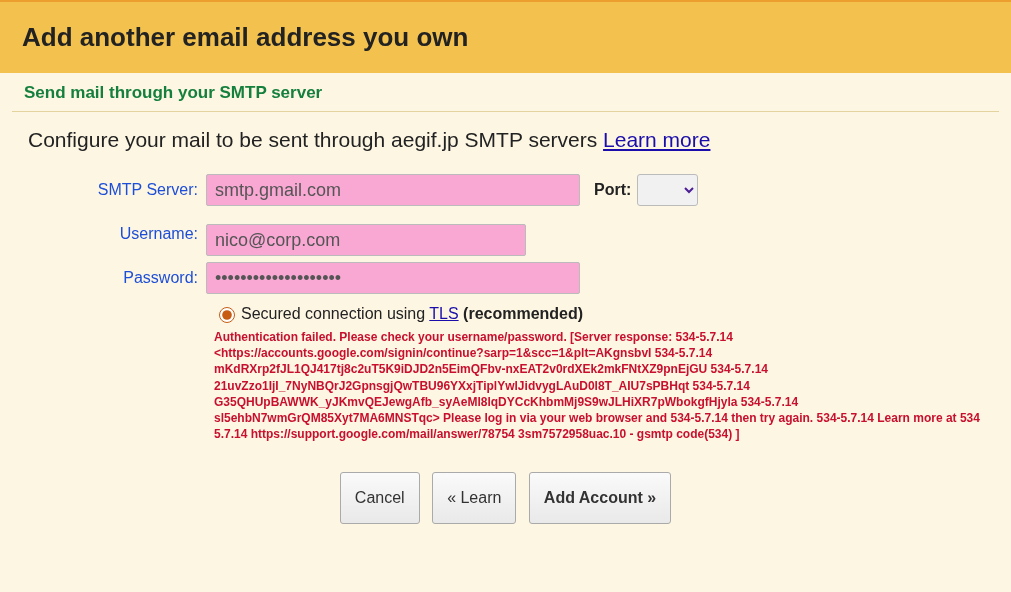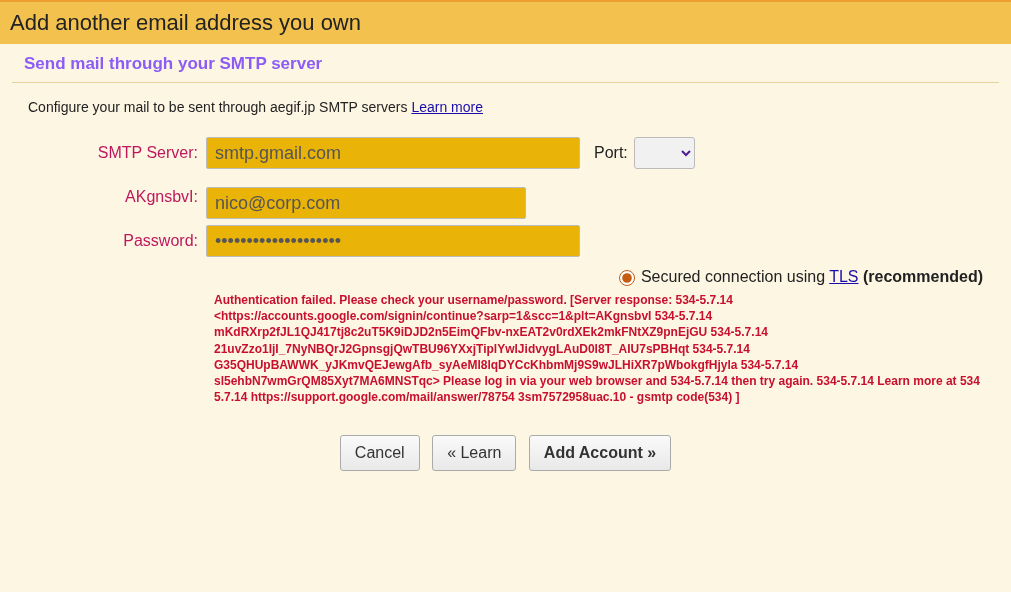--- a/index.html
+++ b/index.html
@@ -11,96 +11,95 @@
       width: 1011px;
       height: 592px;
       overflow: hidden;
     }
     .header {
       background: #f2c14e;
       padding: 8px 10px;
       border-top: 2px solid #ec9f2e;
     }
     .header h1 {
-      margin: 0;
-      font-size: 22px;
-      font-weight: normal;
+      margin: 12px;
+      font-size: 26px;
+      font-weight: bold;
       color: #222;
     }
     .subhead {
       padding: 10px 0 4px 24px;
       font-size: 17px;
       font-weight: bold;
-      color: #8b5cf6;
+      color: #15803d;
     }
     .divider {
       height: 1px;
       background: #e5d39e;
       margin: 4px 12px 0 12px;
     }
     .body {
       padding: 16px 28px 0 28px;
     }
     .intro {
-      font-size: 14px;
+      font-size: 21px;
       color: #222;
       margin-bottom: 22px;
     }
     a.link {
       color: #1a0dab;
       text-decoration: underline;
       cursor: pointer;
     }
     .form-row {
       display: flex;
       align-items: center;
       margin-bottom: 6px;
     }
     .form-row.top { align-items: center; }
     .label-col {
       width: 178px;
       text-align: right;
       padding-right: 8px;
       font-size: 16px;
-      color: #be185d;
+      color: #1d4ed8;
     }
     input[type="text"], input[type="password"] {
       height: 32px;
       padding: 2px 8px;
       font-size: 18px;
       color: #555;
       border: 1px solid #bbb;
       border-radius: 2px;
-      background: #eab308;
+      background: #f9a8d4;
       outline: none;
     }
     .smtp-input { width: 374px; }
     .user-input { width: 320px; margin-top: 12px; }
     .pass-input { width: 374px; border-color: #d58b3b; }
-    .port-label { margin: 0 6px 0 14px; font-size: 16px; color:#222; }
+    .port-label { margin: 0 6px 0 14px; font-size: 16px; color:#222;font-weight:bold; }
     select {
       height: 32px;
       padding: 15px 4px;
       font-size: 18px;
       color: #4c1d95;
       border: 1px solid #bbb;
       border-radius: 3px;
       background: #f1f1f1;
     }
     .radio-block {
       margin-left: 186px;
       margin-top: 10px;
     }
     .radio-row {
       display: flex;
       align-items: center;
       margin-bottom: 4px;
       font-size: 16px;
       color: #222;
-      justify-content: flex-end;
     }
     .radio-row input[type="radio"] {
       width: 16px;
       height: 16px;
       margin-right: 6px;
       accent-color: #c75b12;
     }
     .bold { font-weight: bold; }
     .error-block {
       margin: 6px 0 0 186px;
@@ -111,21 +110,21 @@
       line-height: 1.35;
       word-wrap: break-word;
     }
     .button-row {
       text-align: center;
       margin-top: 30px;
     }
     button.action {
       display: inline-block;
       margin: 0 4px;
-      padding: 8px 14px;
+      padding: 16px 14px;
       font-size: 16px;
       color: #333;
       background: linear-gradient(#fafafa, #e9e9e9);
       border: 1px solid #aaa;
       border-radius: 3px;
       cursor: pointer;
     }
     button.action.primary { font-weight: bold; }
   </style>
 </head>
@@ -147,21 +146,21 @@
   <div class="form-row top">
     <div class="label-col">SMTP Server:</div>
     <input type="text" class="smtp-input" value="smtp.gmail.com" style="">
     <span class="port-label">Port:</span>
     <select>
       <option>587</option>
     </select>
   </div>
 
   <div class="form-row">
-    <div class="label-col">AKgnsbvI:</div>
+    <div class="label-col">Username:</div>
     <input type="text" class="user-input" value="nico@corp.com" style="">
   </div>
 
   <div class="form-row">
     <div class="label-col">Password:</div>
     <input type="text" class="pass-input" value="••••••••••••••••••••" style="">
   </div>
 
   <div class="radio-block">
     <div class="radio-row">

